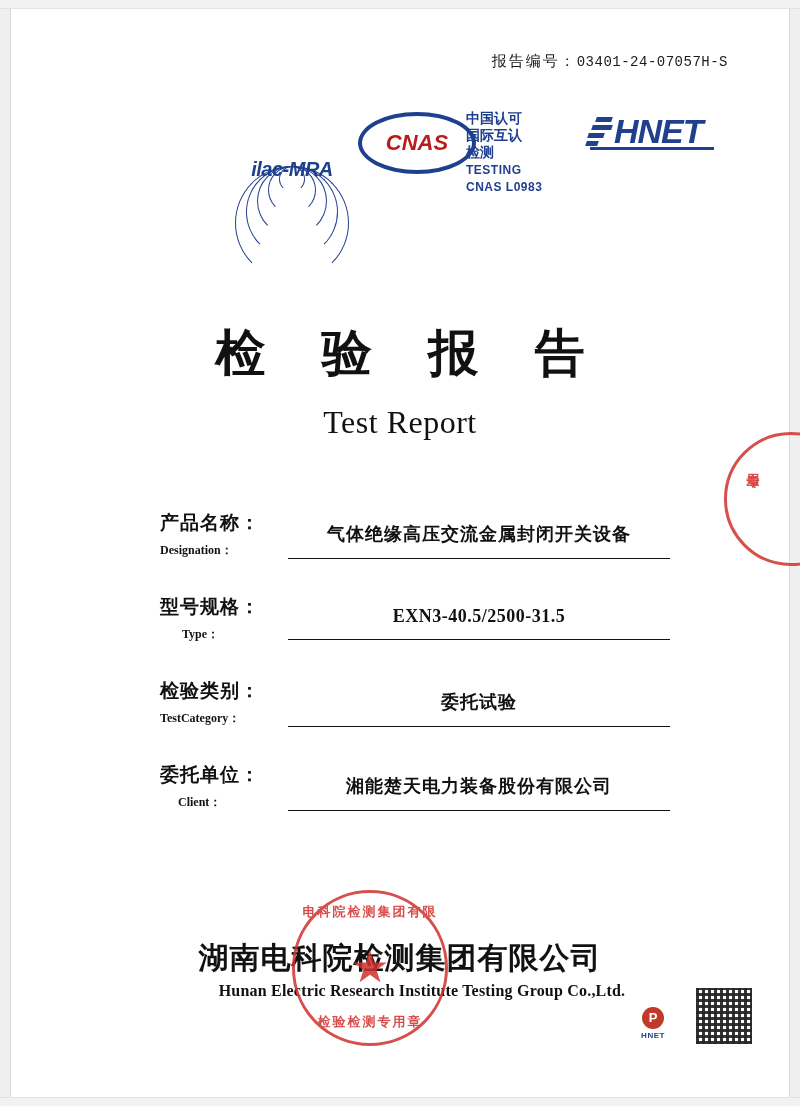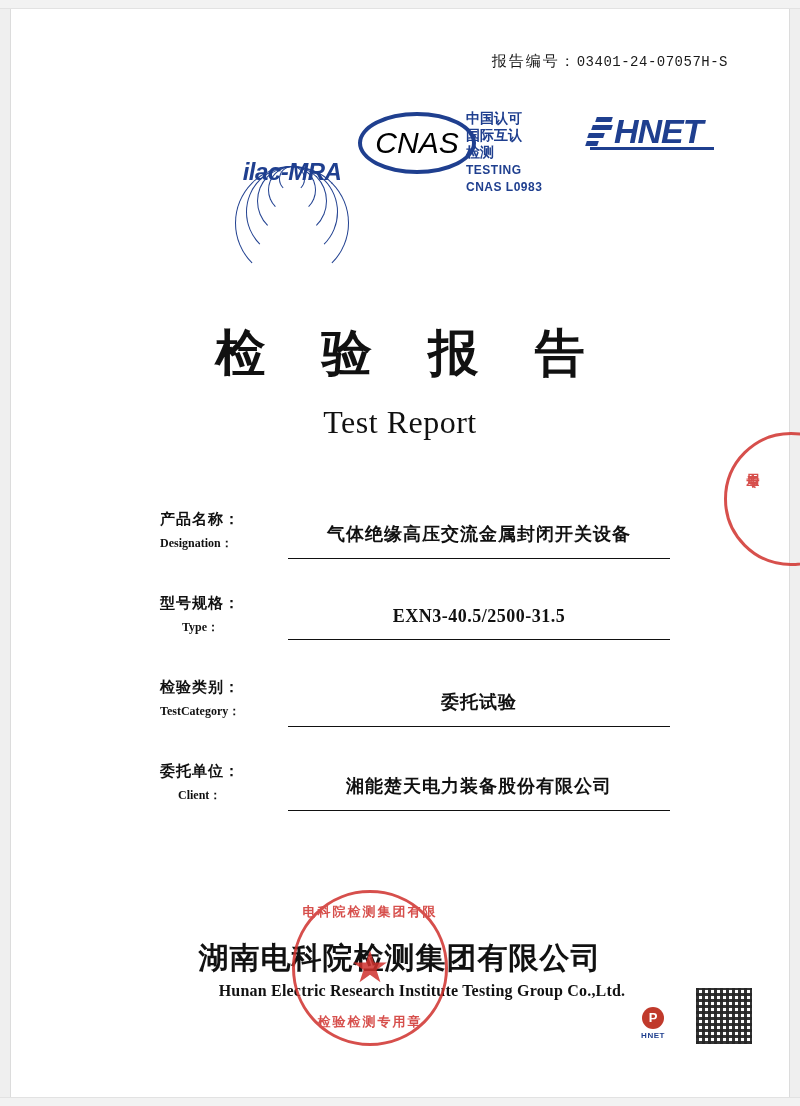--- a/index.html
+++ b/index.html
@@ -122,21 +122,21 @@
     position: absolute;
     left: 50%;
     top: 56px;
     transform: translateX(-50%);
     border: 1.6px solid #1f3f8f;
     border-bottom-color: transparent;
     border-radius: 50%;
   }
   .ilac-text {
     font-family: "Liberation Sans", sans-serif;
-    font-size: 24px;
+    font-size: 20px;
     font-weight: bold;
     font-style: italic;
     color: #1f3f8f;
     margin-top: -16px;
     letter-spacing: -0.5px;
     text-align: center;
   }
   
   .logo-cnas { left: 358px; top: 8px; width: 120px; text-align: center; }
   .cnas-oval {
@@ -144,24 +144,24 @@
     height: 62px;
     border: 4px solid #1f3f8f;
     border-radius: 50%;
     display: flex;
     align-items: center;
     justify-content: center;
     box-sizing: border-box;
   }
   .cnas-oval .txt {
     font-family: "Liberation Sans", sans-serif;
-    font-size: 30px;
-    font-weight: normal;
+    font-size: 22px;
+    font-weight: bold;
     font-style: italic;
-    color: #000000;
+    color: #b91c1c;
     letter-spacing: 0px;
   }
   
   .logo-cnas-side { left: 466px; top: 6px; width: 110px; }
   .cnas-cn {
     font-family: "Liberation Sans", sans-serif;
     font-size: 14px;
     font-weight: bold;
     color: #1f3f8f;
     line-height: 1.22;
@@ -246,21 +246,21 @@
   }
   .field-labels {
     position: absolute;
     left: 0;
     top: 2px;
     width: 124px;
     text-align: left;
   }
   .field-label-cn {
     font-family: "Liberation Serif", serif;
-    font-size: 15px;
+    font-size: 19px;
     font-weight: bold;
     color: #111;
     letter-spacing: 1px;
     white-space: nowrap;
   }
   .field-label-en {
     font-family: "Liberation Serif", serif;
     font-size: 12px;
     font-weight: bold;
     color: #111;

